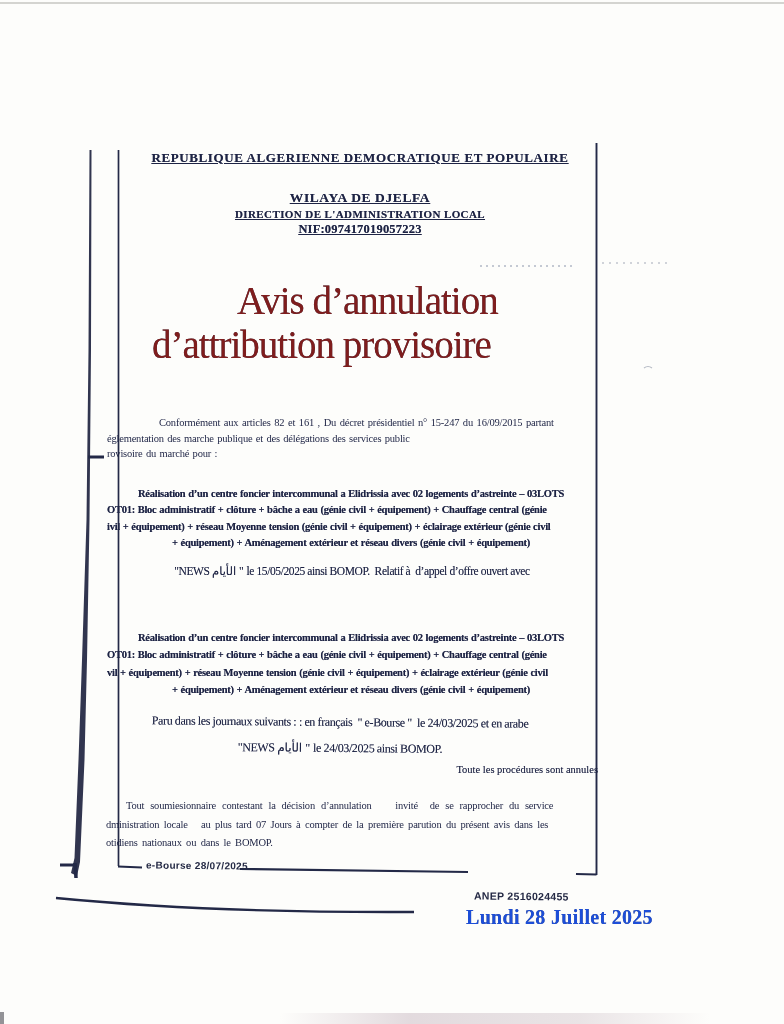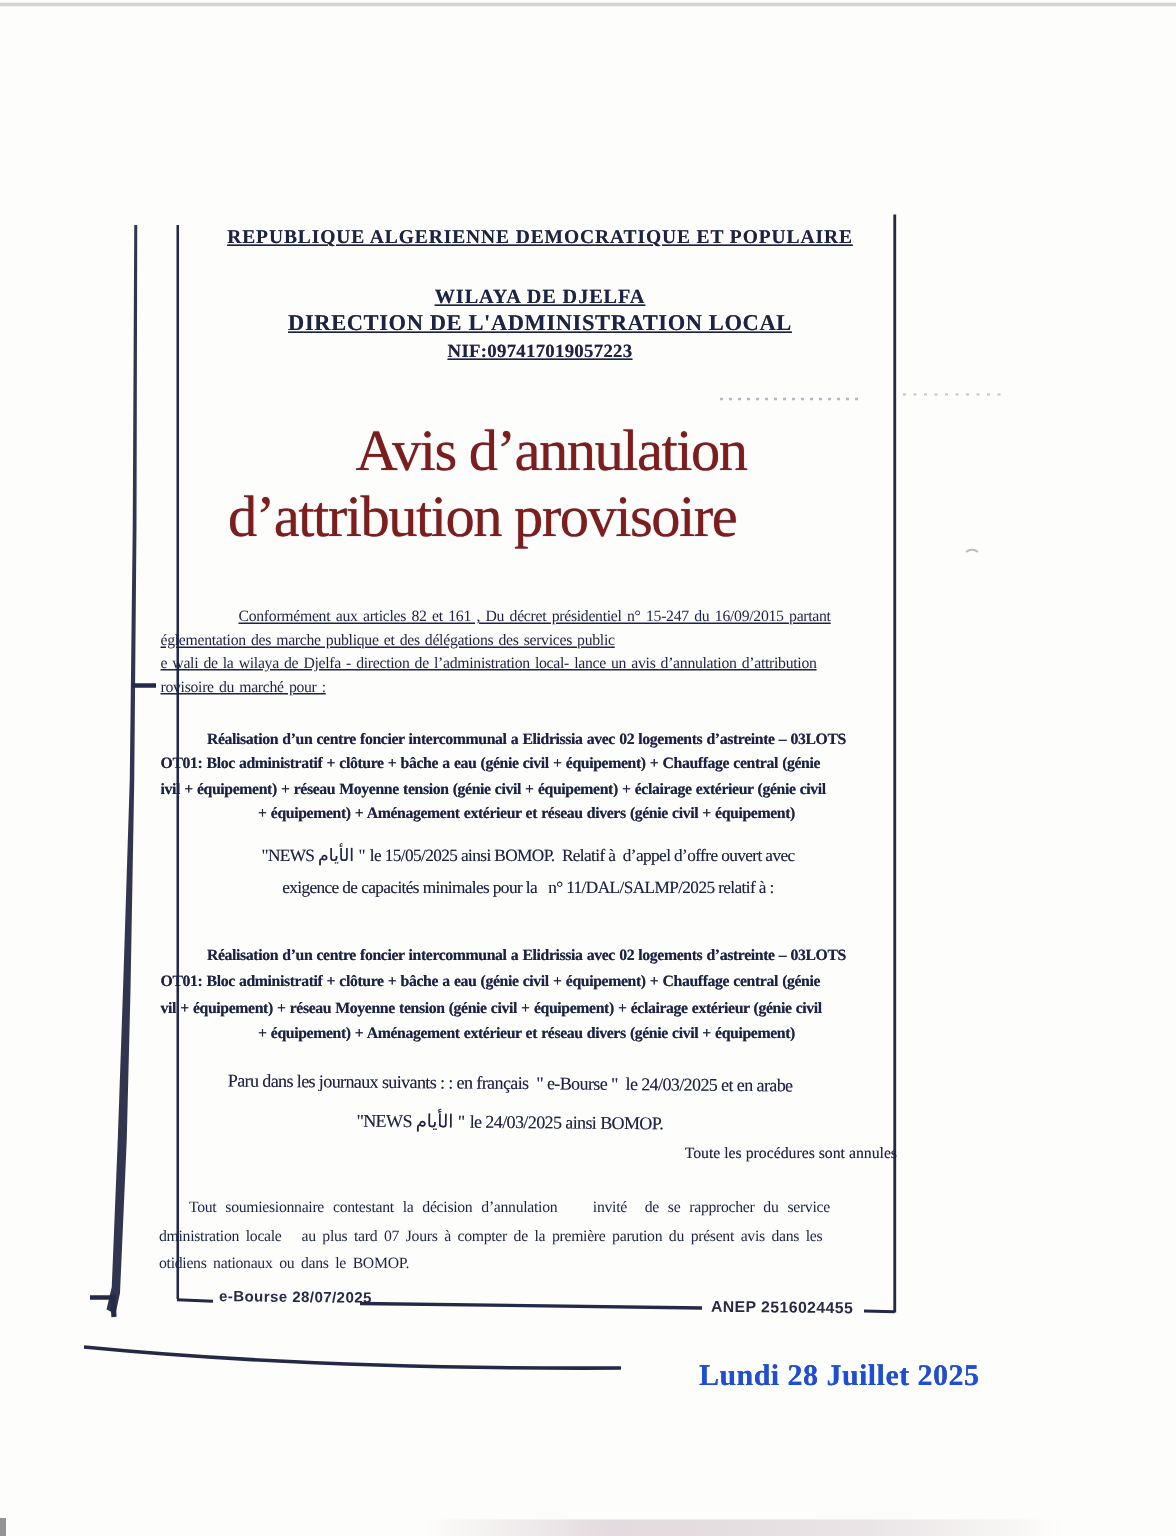--- a/index.html
+++ b/index.html
@@ -10,21 +10,21 @@
     color:#1d2344;
   }
   .abs{position:absolute;}
   .line{white-space:pre;}
   
   .header-block{left:115px;top:150px;width:490px;text-align:center;}
   .hdr{font-weight:bold;text-decoration:underline;letter-spacing:.6px;
        text-shadow:0 0 .4px rgba(29,35,68,.65);}
   .hdr-country{font-size:13px;margin-bottom:24px;}
   .hdr-wilaya{font-size:13.5px;margin-bottom:2px;}
-  .hdr-direction{font-size:15px;margin-bottom:2px;letter-spacing:.4px;}
+  .hdr-direction{font-size:11px;margin-bottom:2px;letter-spacing:.4px;}
   .hdr-nif{font-size:12.5px;letter-spacing:.2px;}
   
   .title-line{font-size:39px;letter-spacing:-1px;color:#7f1d1d;
       text-shadow:0 0 .6px rgba(23,28,51,.8);white-space:pre;}
   
   .body-par{font-size:10.5px;letter-spacing:-.2px;word-spacing:1px;line-height:15.5px;}
   .indent1{margin-left:52px;word-spacing:1.2px;}
   .bold-par{font-weight:bold;font-size:10.5px;letter-spacing:-.25px;word-spacing:.4px;
       text-shadow:0 0 .35px rgba(29,35,68,.7);}
   .b-center{text-align:center;}
@@ -69,37 +69,35 @@
 <div class="abs header-block">
   <div class="hdr hdr-country">REPUBLIQUE ALGERIENNE DEMOCRATIQUE ET POPULAIRE</div>
   <div class="hdr hdr-wilaya">WILAYA DE DJELFA</div>
   <div class="hdr hdr-direction">DIRECTION DE L'ADMINISTRATION LOCAL</div>
   <div class="hdr hdr-nif">NIF:097417019057223</div>
 </div>
 
 <div class="abs title-line" style="left:237px;top:278px;">Avis d’annulation</div>
 <div class="abs title-line" style="left:152px;top:322px;">d’attribution provisoire</div>
 
-<div class="abs body-par" style="left:107px;top:404px;width:492px;text-decoration:underline;">
+<div class="abs body-par" style="left:107px;top:415px;width:492px;">
   <div class="line indent1">Conformément aux articles 82 et 161 , Du décret présidentiel n° 15-247 du 16/09/2015 partant</div>
   <div class="line">églementation des marche publique et des délégations des services public</div>
-  <div class="line">e wali de la wilaya de Djelfa - direction de l’administration local- lance un avis d’annulation d’attribution</div>
   <div class="line">rovisoire du marché pour :</div>
 </div>
 
 <div class="abs bold-par" style="left:107px;top:486px;width:488px;line-height:16.3px;">
   <div class="line b-center">Réalisation d’un centre foncier intercommunal a Elidrissia avec 02 logements d’astreinte – 03LOTS</div>
   <div class="line">OT01: Bloc administratif + clôture + bâche a eau (génie civil + équipement) + Chauffage central (génie</div>
   <div class="line">ivil + équipement) + réseau Moyenne tension (génie civil + équipement) + éclairage extérieur (génie civil</div>
   <div class="line b-center">+ équipement) + Aménagement extérieur et réseau divers (génie civil + équipement)</div>
 </div>
 
 <div class="abs paru" style="left:106px;top:561px;width:492px;line-height:20.5px;">
   <div class="line">"NEWS الأيام " le 15/05/2025 ainsi BOMOP.  Relatif à  d’appel d’offre ouvert avec</div>
-  <div class="line">exigence de capacités minimales pour la   n° 11/DAL/SALMP/2025 relatif à :</div>
 </div>
 
 <div class="abs bold-par" style="left:107px;top:629px;width:488px;line-height:17.3px;">
   <div class="line b-center">Réalisation d’un centre foncier intercommunal a Elidrissia avec 02 logements d’astreinte – 03LOTS</div>
   <div class="line">OT01: Bloc administratif + clôture + bâche a eau (génie civil + équipement) + Chauffage central (génie</div>
   <div class="line">vil + équipement) + réseau Moyenne tension (génie civil + équipement) + éclairage extérieur (génie civil</div>
   <div class="line b-center">+ équipement) + Aménagement extérieur et réseau divers (génie civil + équipement)</div>
 </div>
 
 <div class="abs paru" style="left:94px;top:709px;width:492px;line-height:26px;font-size:12px;transform:rotate(.5deg);">
@@ -109,17 +107,17 @@
 
 <div class="abs cancel-line" style="left:106px;top:764px;width:492px;">Toute les procédures sont annules</div>
 
 <div class="abs contest" style="left:106px;top:797px;width:492px;">
   <div class="line indentC">Tout soumiesionnaire contestant la décision d’annulation    invité  de se rapprocher du service</div>
   <div class="line">dministration locale   au plus tard 07 Jours à compter de la première parution du présent avis dans les</div>
   <div class="line">otidiens nationaux ou dans le BOMOP.</div>
 </div>
 
 <div class="abs foot-sans" style="left:146px;top:860px;transform:rotate(.6deg);">e-Bourse 28/07/2025</div>
-<div class="abs foot-sans" style="left:474px;top:866px;font-size:10.5px;transform:rotate(.6deg);">ANEP 2516024455</div>
+<div class="abs foot-sans" style="left:474px;top:890px;font-size:10.5px;transform:rotate(.6deg);">ANEP 2516024455</div>
 <div class="abs bottom-date" style="left:466px;top:906px;">Lundi 28 Juillet 2025</div>
 
 <div class="abs smudge-bottom"></div>
 <div class="abs edge-dark"></div>
 
 </body></html>

